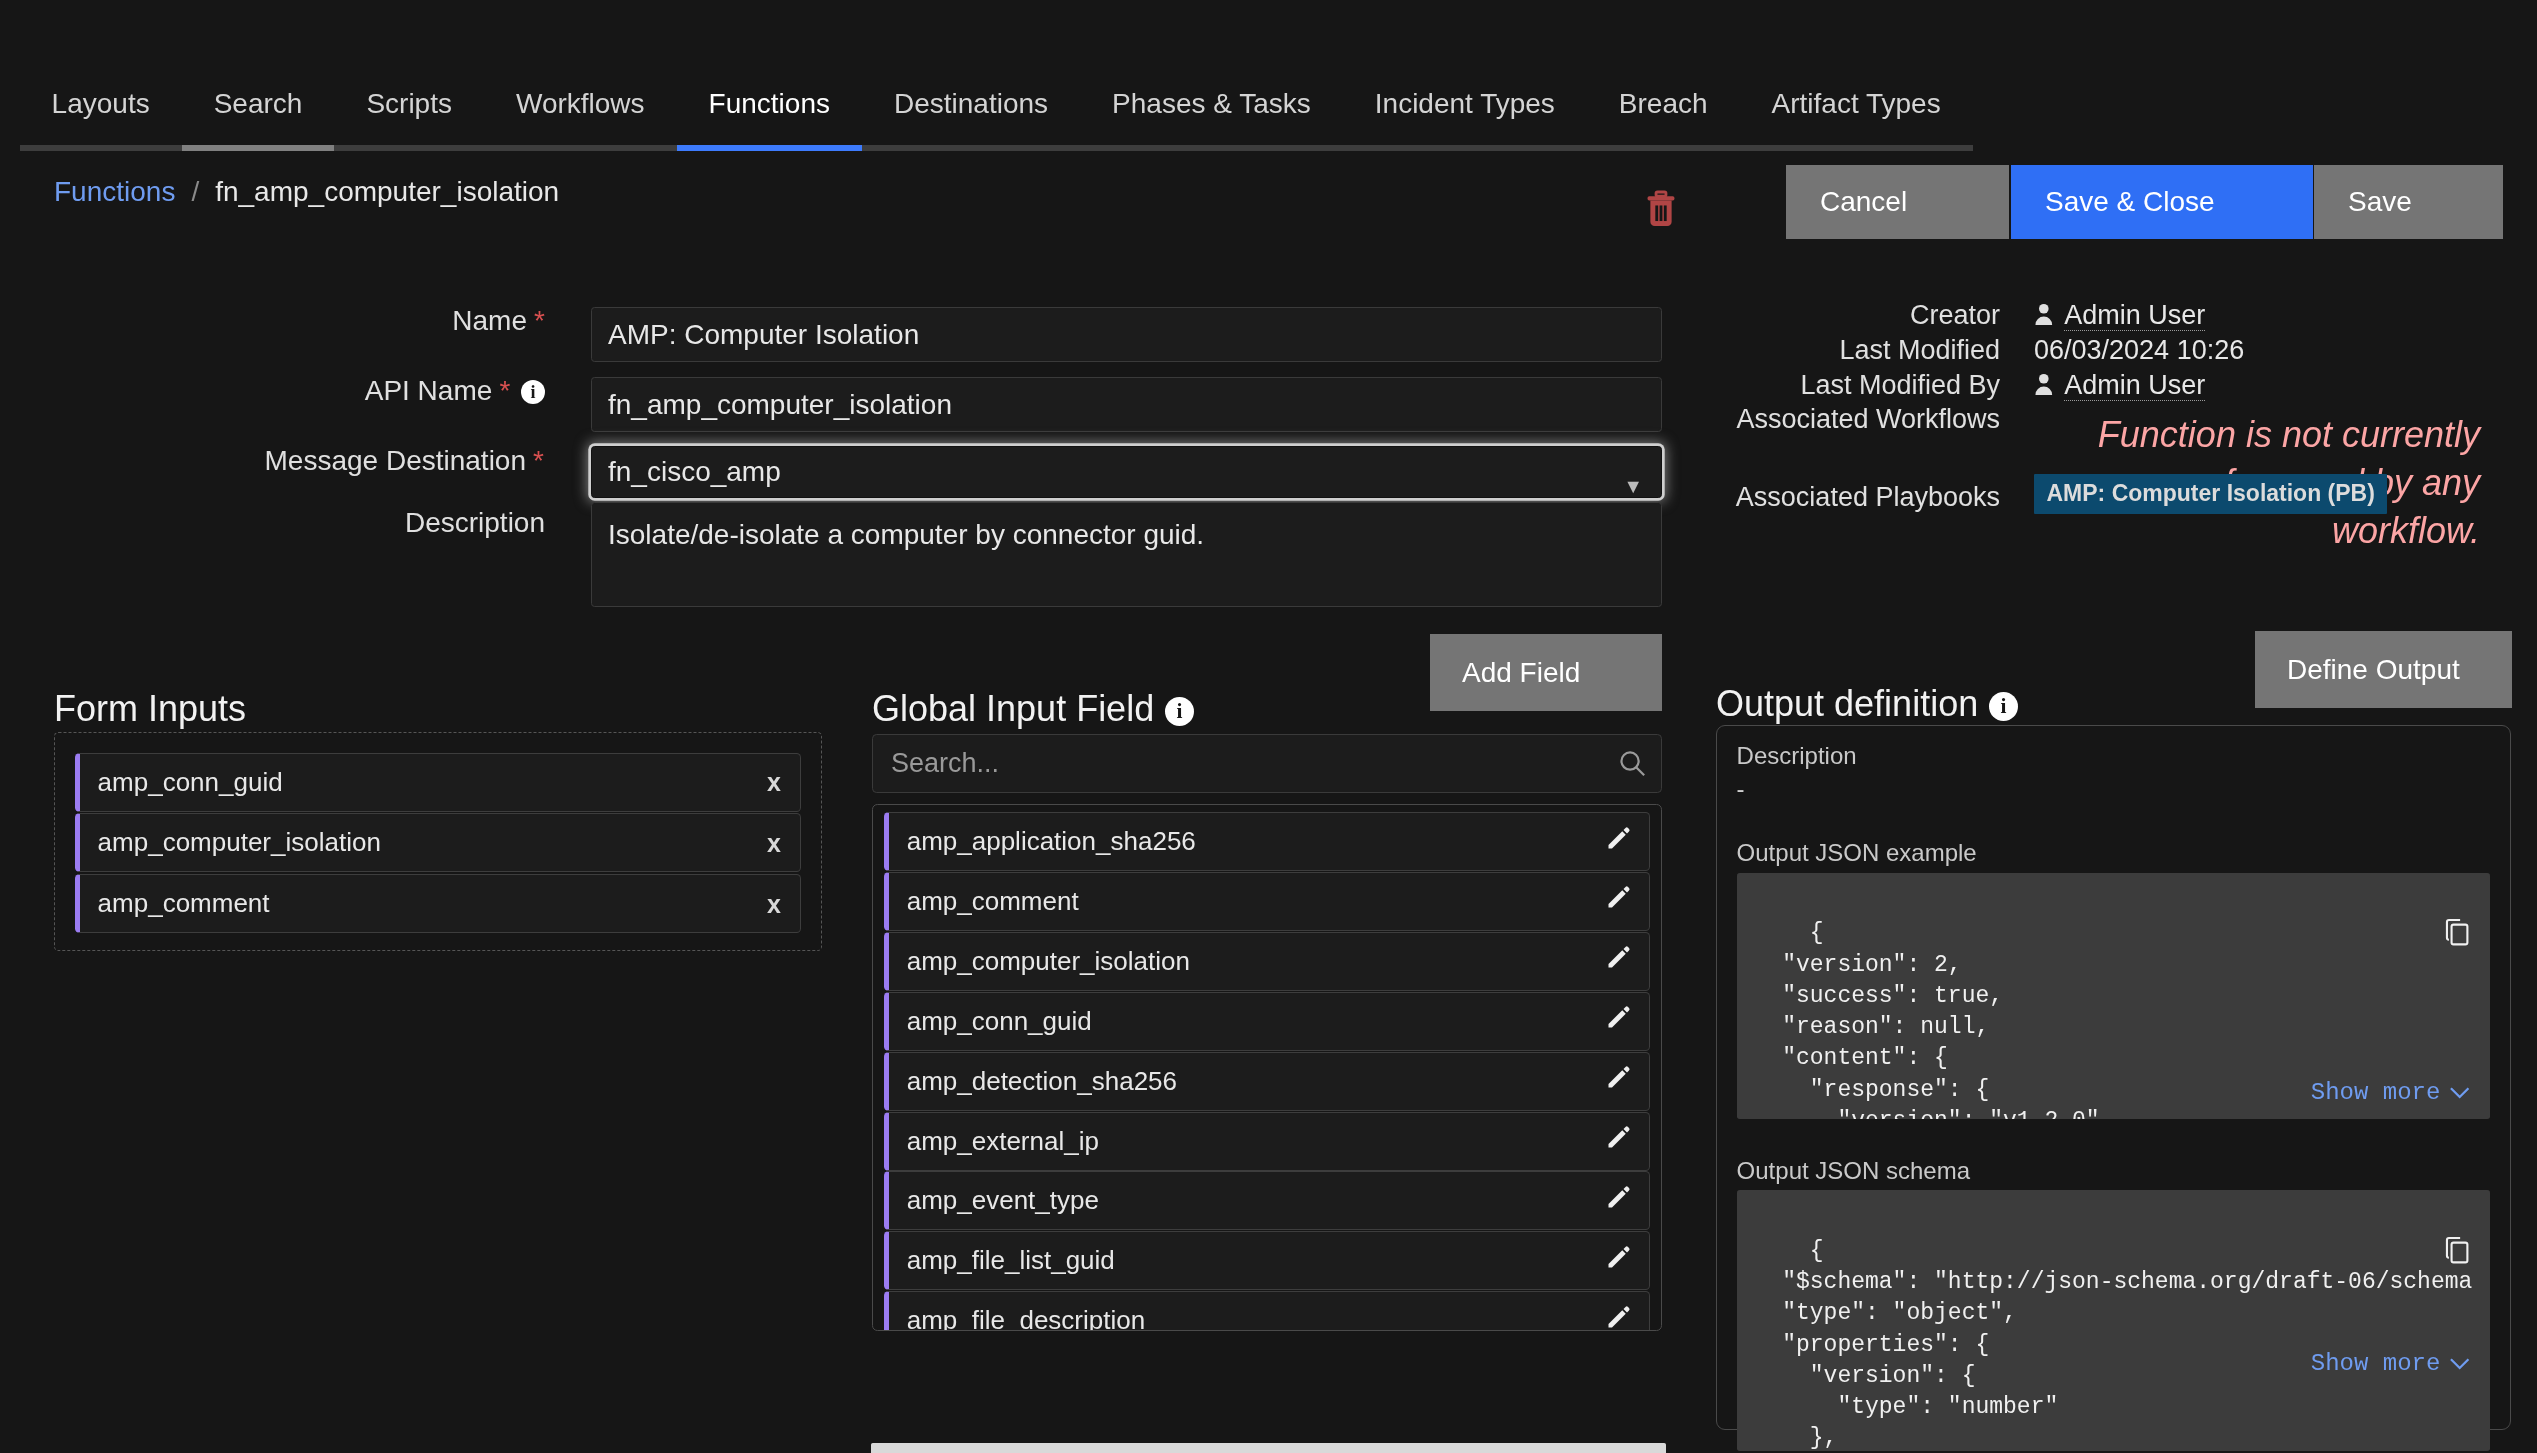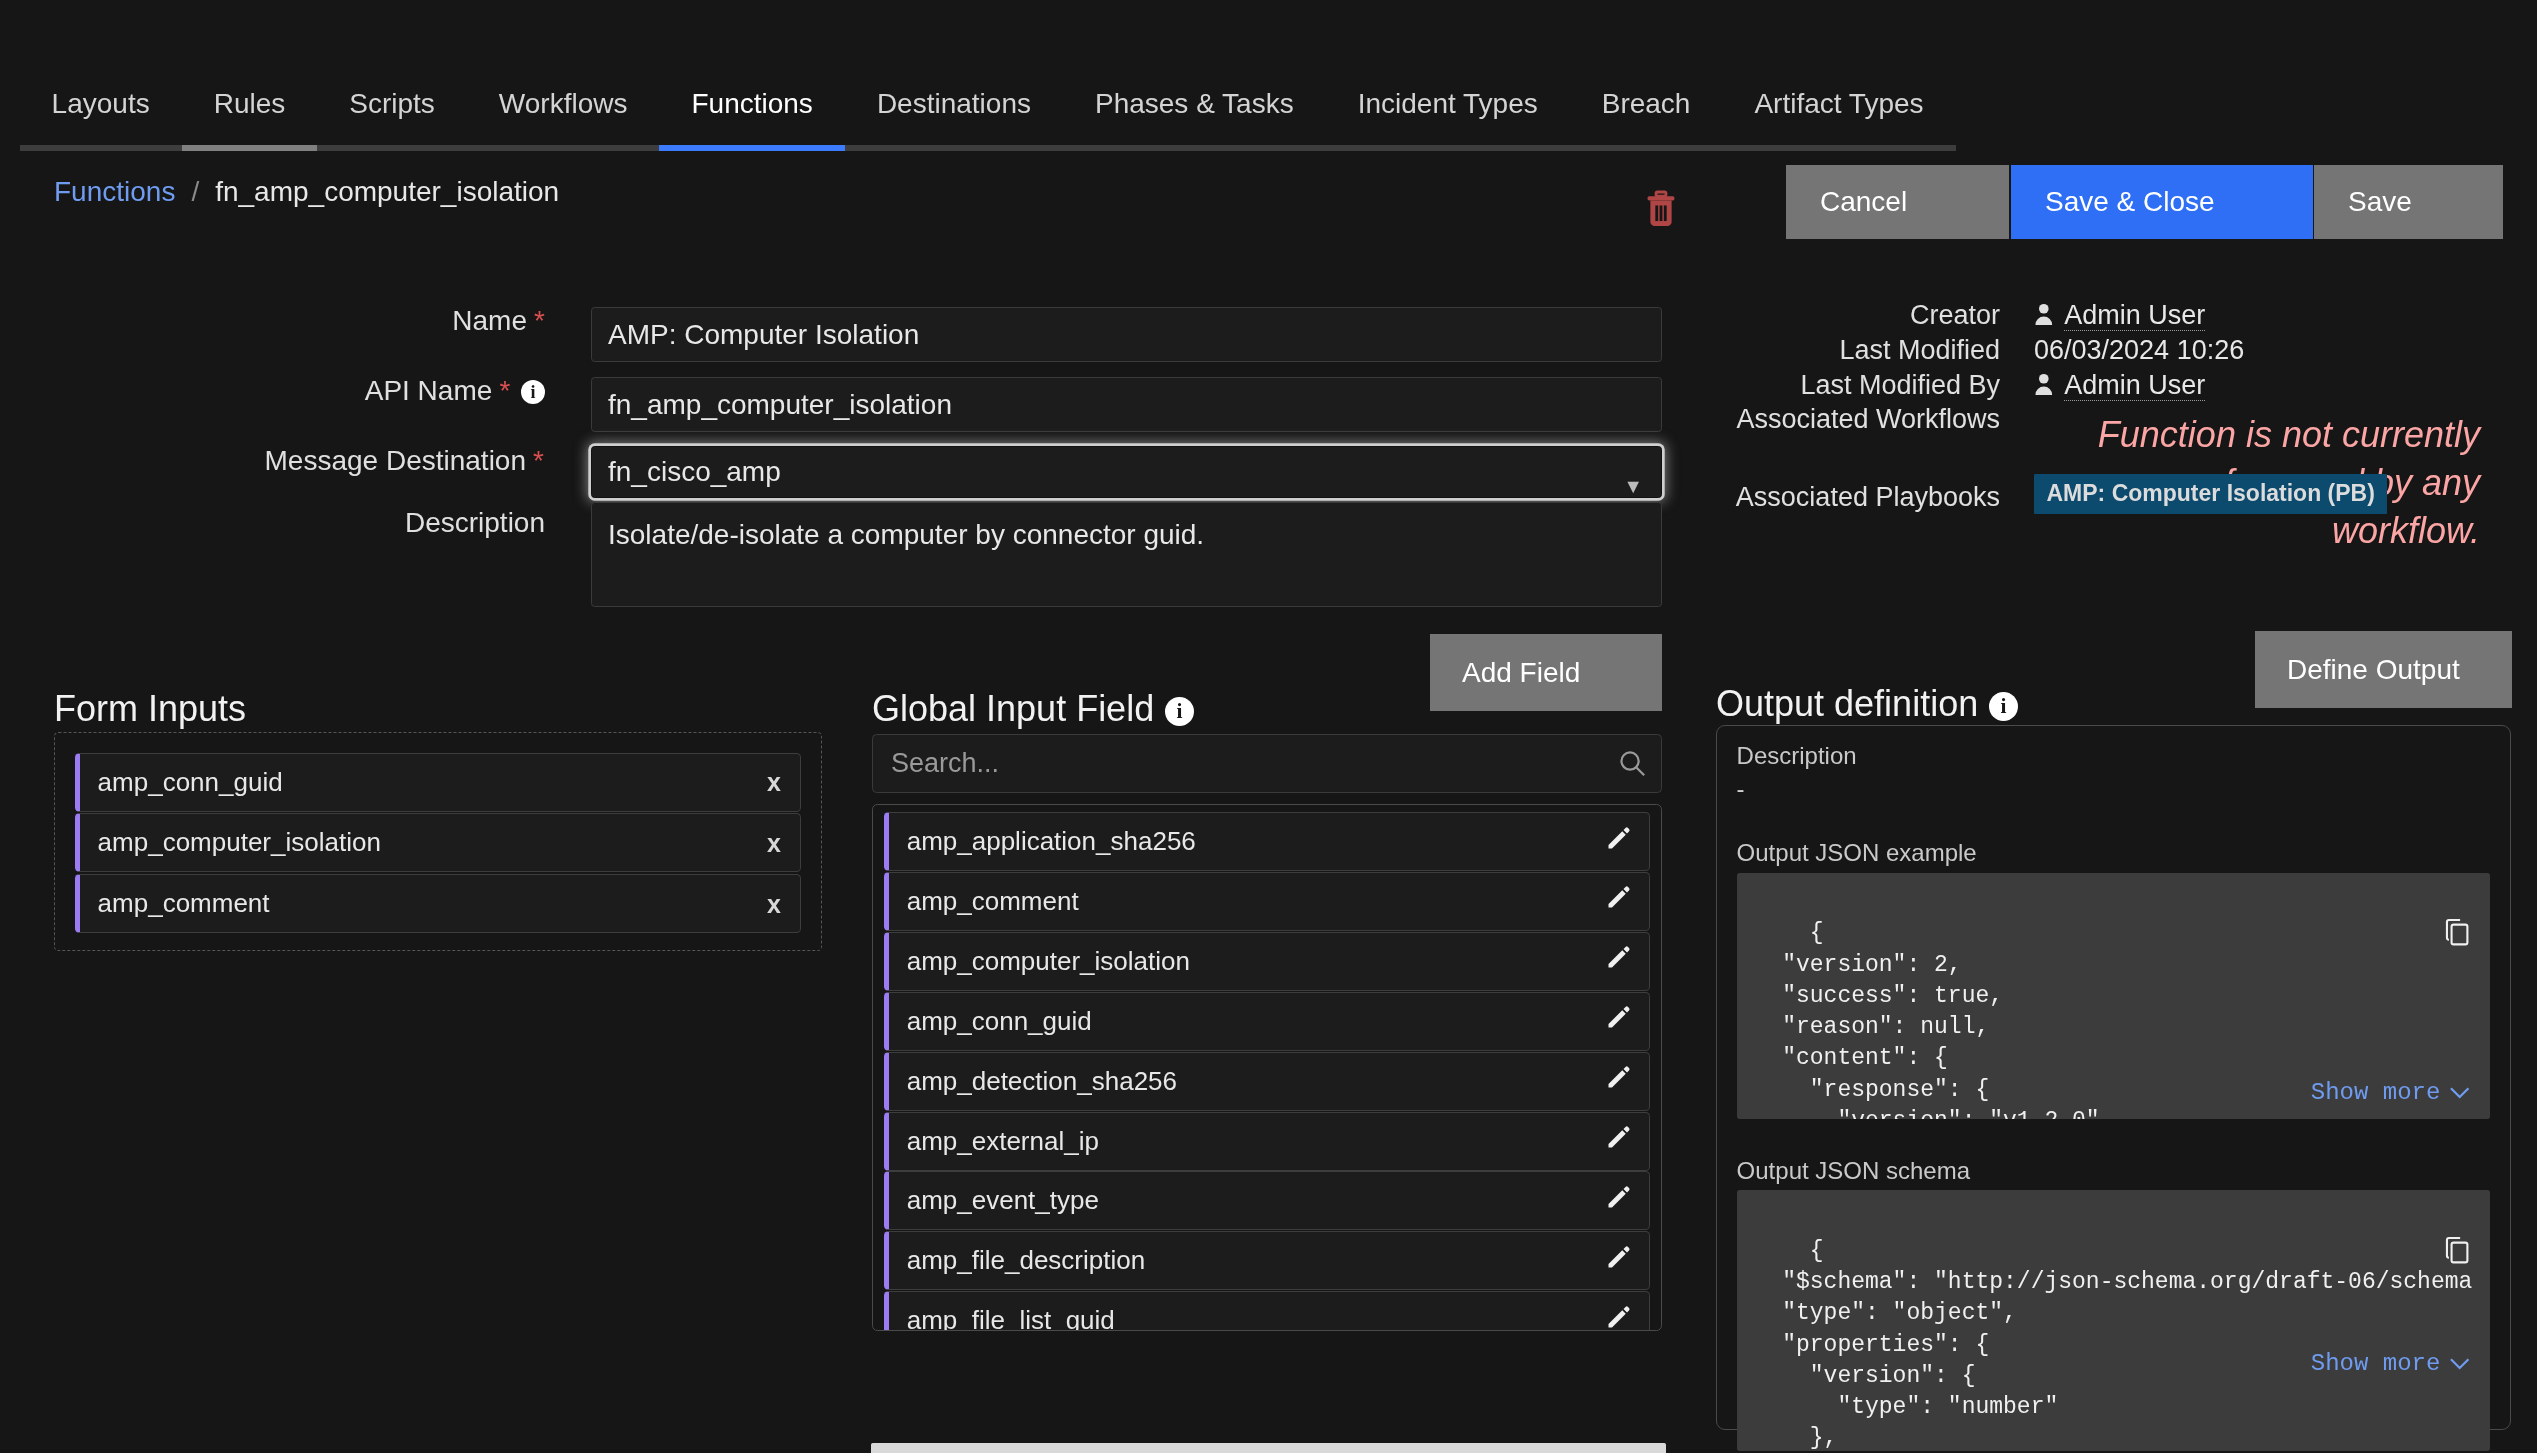--- a/index.html
+++ b/index.html
@@ -239,21 +239,21 @@
 </style>
 </head>
 <body>
 
 <div class="tabbar">
   <div class="tab">
     <span>Layouts</span>
     <span class="ul"></span>
   </div>
   <div class="tab hover">
-    <span>Rules</span>
+    <span>Search</span>
     <span class="ul"></span>
   </div>
   <div class="tab">
     <span>Scripts</span>
     <span class="ul"></span>
   </div>
   <div class="tab">
     <span>Workflows</span>
     <span class="ul"></span>
   </div>
@@ -448,30 +448,30 @@
   <div class="chip">
     <span>amp_event_type</span>
     <span class="pencil">
       <svg width="25" height="25" viewBox="0 0 20 20">
           <path d="M2 15.2 L13 4.2 l2.8 2.8 L4.8 18 H2 z" fill="#f0f0f0"></path>
           <path d="M14 3.2 L15.6 1.6 a1.4 1.4 0 0 1 2 0 l0.8 0.8 a1.4 1.4 0 0 1 0 2 L16.8 6 z" fill="#f0f0f0"></path>
         </svg>
     </span>
   </div>
   <div class="chip">
+    <span>amp_file_list_guid</span>
+    <span class="pencil">
+      <svg width="25" height="25" viewBox="0 0 20 20">
+          <path d="M2 15.2 L13 4.2 l2.8 2.8 L4.8 18 H2 z" fill="#f0f0f0"></path>
+          <path d="M14 3.2 L15.6 1.6 a1.4 1.4 0 0 1 2 0 l0.8 0.8 a1.4 1.4 0 0 1 0 2 L16.8 6 z" fill="#f0f0f0"></path>
+        </svg>
+    </span>
+  </div>
+  <div class="chip">
     <span>amp_file_description</span>
-    <span class="pencil">
-      <svg width="25" height="25" viewBox="0 0 20 20">
-          <path d="M2 15.2 L13 4.2 l2.8 2.8 L4.8 18 H2 z" fill="#f0f0f0"></path>
-          <path d="M14 3.2 L15.6 1.6 a1.4 1.4 0 0 1 2 0 l0.8 0.8 a1.4 1.4 0 0 1 0 2 L16.8 6 z" fill="#f0f0f0"></path>
-        </svg>
-    </span>
-  </div>
-  <div class="chip">
-    <span>amp_file_list_guid</span>
     <span class="pencil">
       <svg width="25" height="25" viewBox="0 0 20 20">
           <path d="M2 15.2 L13 4.2 l2.8 2.8 L4.8 18 H2 z" fill="#f0f0f0"></path>
           <path d="M14 3.2 L15.6 1.6 a1.4 1.4 0 0 1 2 0 l0.8 0.8 a1.4 1.4 0 0 1 0 2 L16.8 6 z" fill="#f0f0f0"></path>
         </svg>
     </span>
   </div>
 </div>
 
 <button class="hdr-btn" style="left:2255px; top:631px; width:257px; height:77px; background:#757575; padding-left:32px;">Define Output</button>

